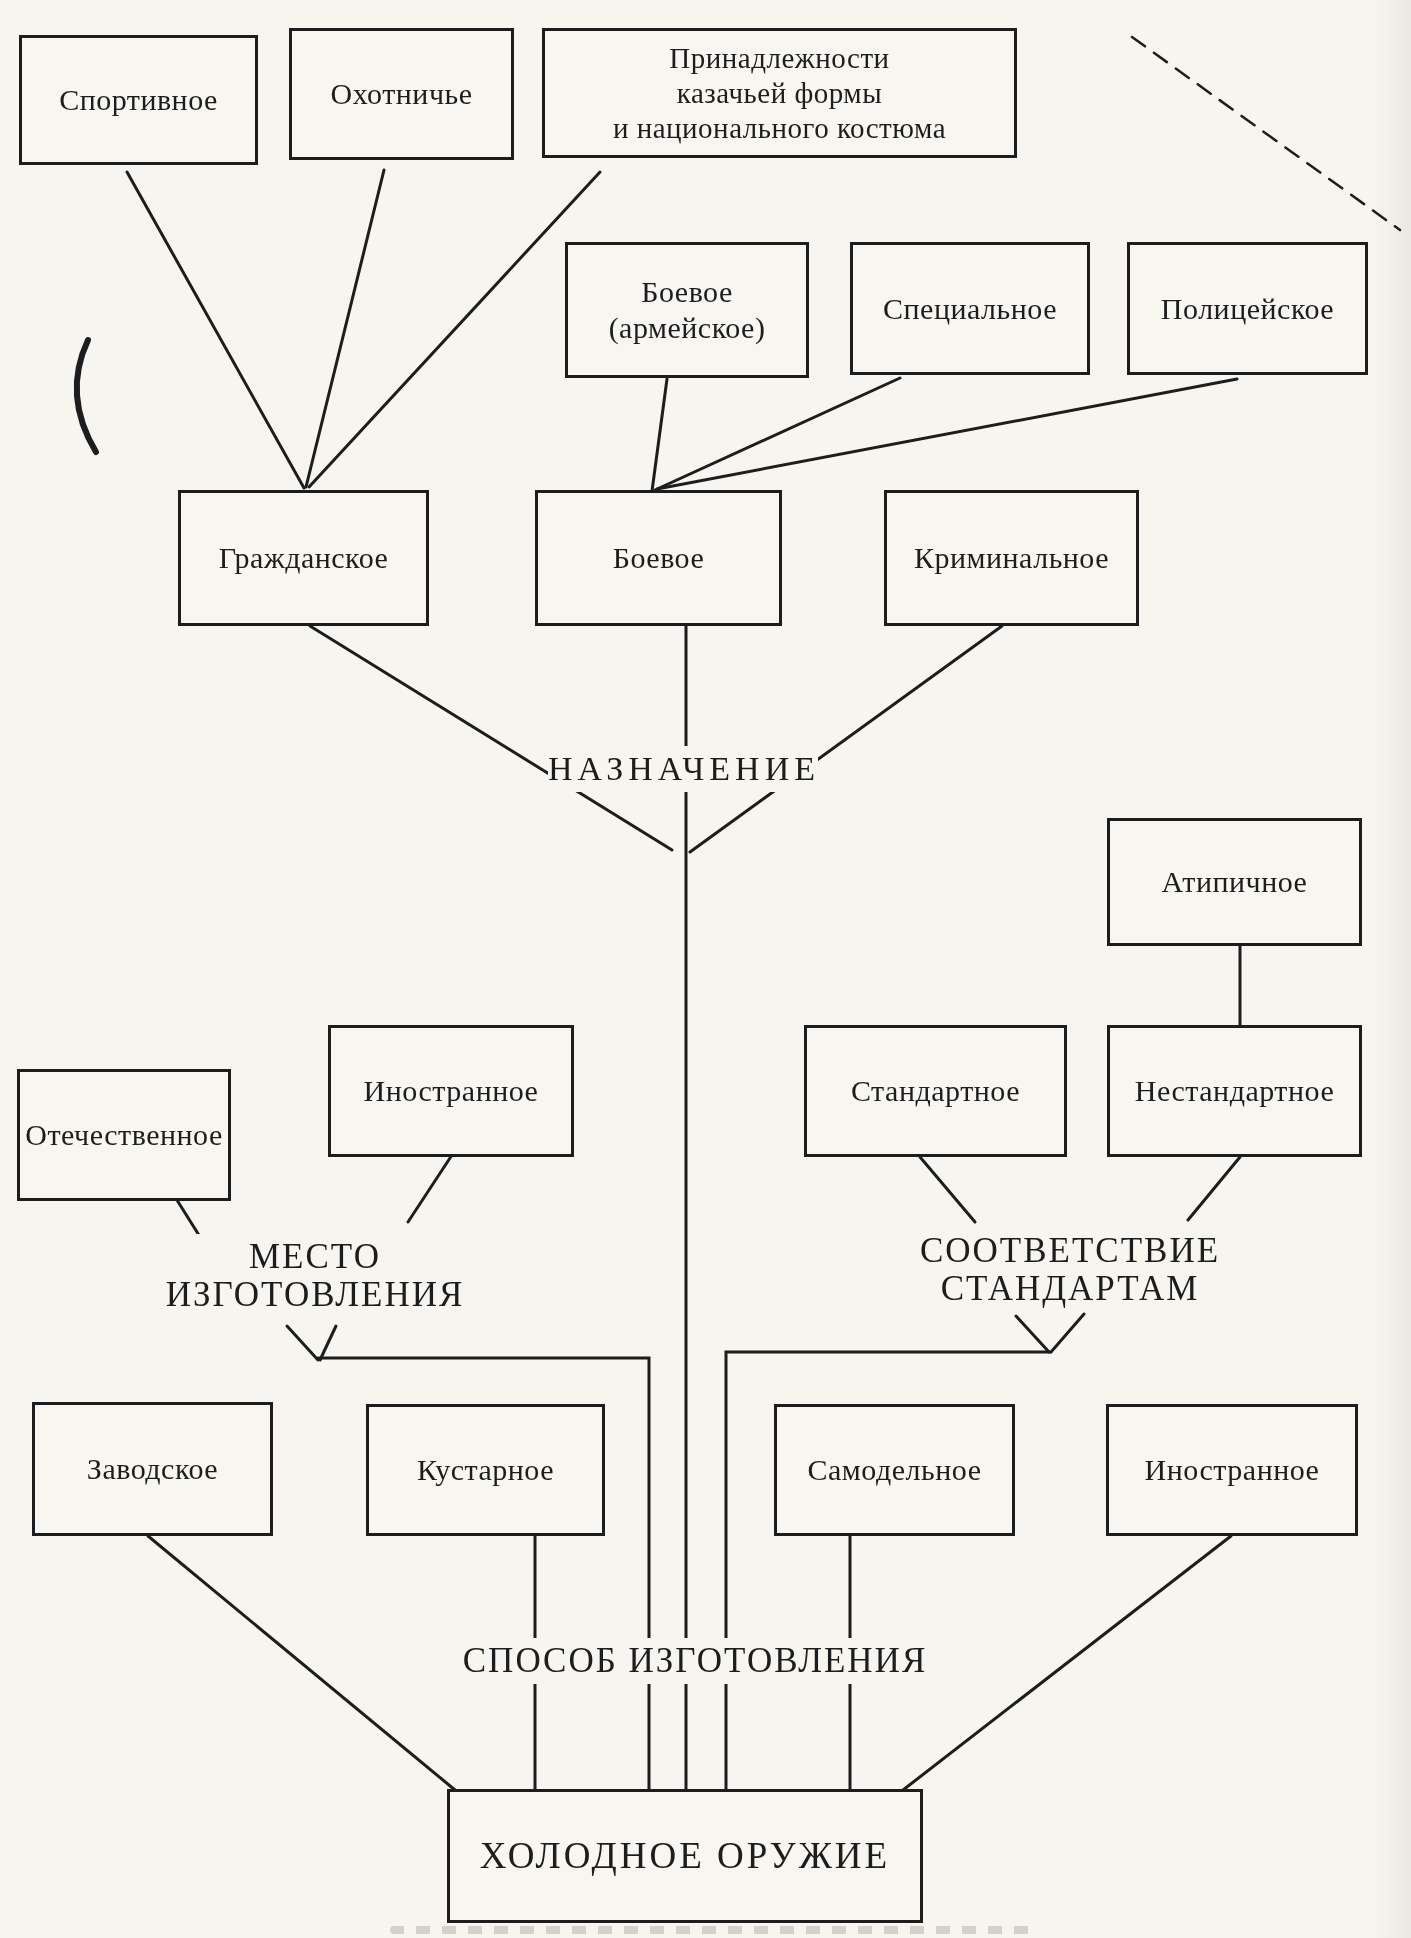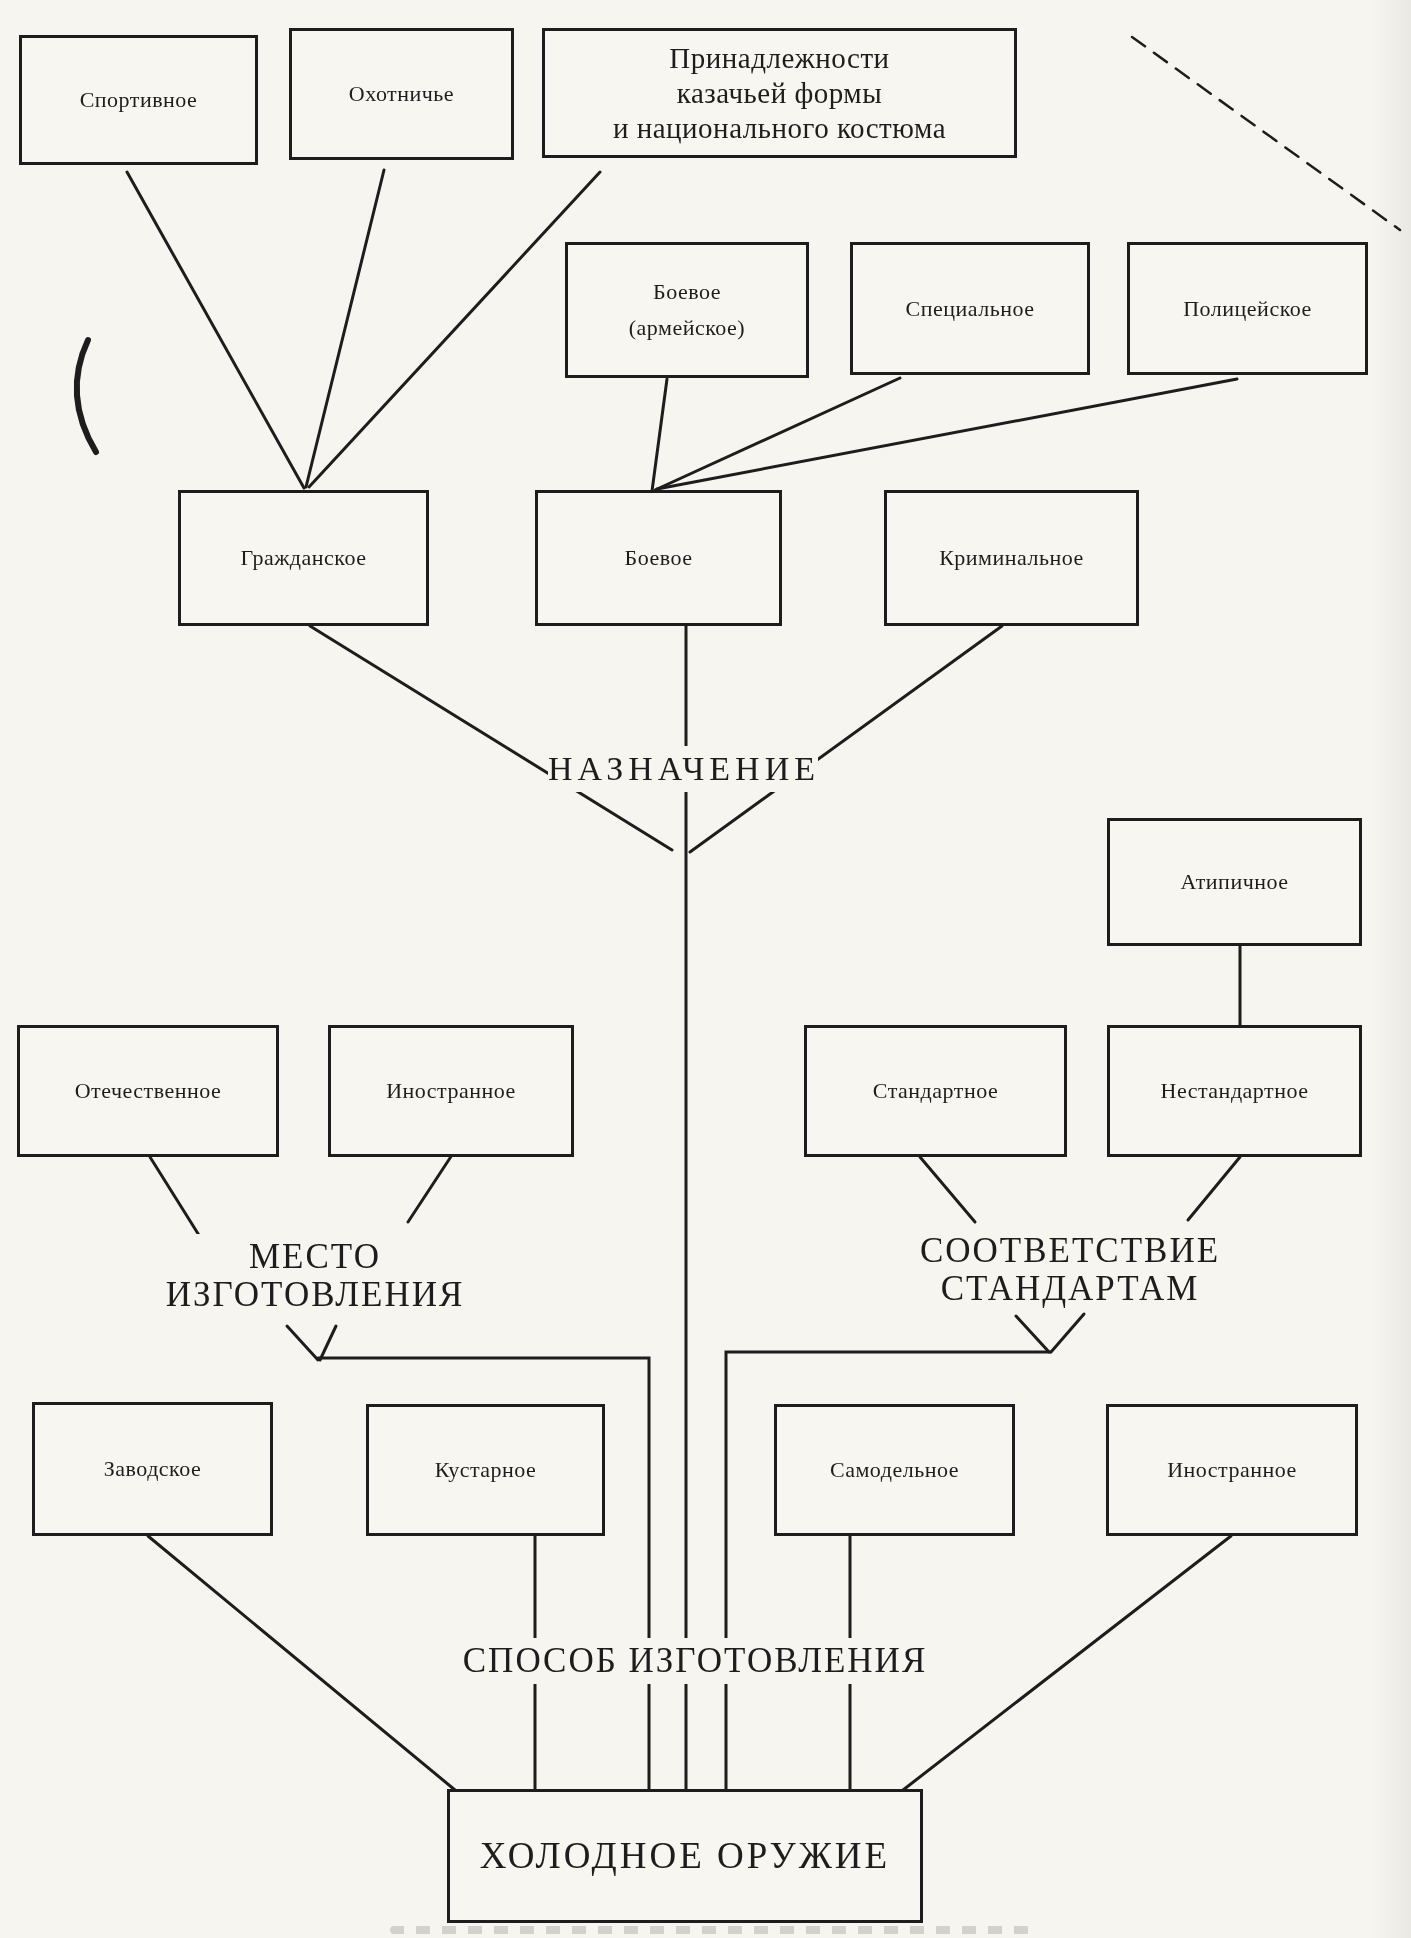--- a/index.html
+++ b/index.html
@@ -17,21 +17,21 @@
     pointer-events:none;
   }
   svg.wires{position:absolute;left:0;top:0;z-index:1;}
   .node{
     position:absolute;z-index:2;
     box-sizing:border-box;
     border:3px solid #1d1d1d;
     background:#f7f6f0;
     display:flex;align-items:center;justify-content:center;
     text-align:center;
-    font-size:22px;line-height:36px;letter-spacing:0.5px;
+    font-size:30px;line-height:36px;letter-spacing:0.5px;
     white-space:pre-line;
   }
   .cat-label{
     position:absolute;z-index:2;
     background:#f6f5ef;
     text-align:center;
     font-size:35px;line-height:38px;letter-spacing:2px;
     padding:4px 0;
   }
   .cat-label.purpose{font-size:34px;letter-spacing:5px;}
@@ -97,21 +97,21 @@
   <div class="node" style="left:1127px;top:242px;width:241px;height:133px"><span>Полицейское</span></div>
 
   <div class="node" style="left:178px;top:490px;width:251px;height:136px"><span>Гражданское</span></div>
   <div class="node" style="left:535px;top:490px;width:247px;height:136px"><span>Боевое</span></div>
   <div class="node" style="left:884px;top:490px;width:255px;height:136px"><span>Криминальное</span></div>
 
   <div class="cat-label purpose" style="left:548px;top:746px;width:270px"><span>НАЗНАЧЕНИЕ</span></div>
 
   <div class="node" style="left:1107px;top:818px;width:255px;height:128px"><span>Атипичное</span></div>
 
-  <div class="node" style="left:17px;top:1025px;width:262px;height:132px"><span>Отечественное</span></div>
+  <div class="node" style="left:17px;top:1069px;width:214px;height:132px"><span>Отечественное</span></div>
   <div class="node" style="left:328px;top:1025px;width:246px;height:132px"><span>Иностранное</span></div>
   <div class="node" style="left:804px;top:1025px;width:263px;height:132px"><span>Стандартное</span></div>
   <div class="node" style="left:1107px;top:1025px;width:255px;height:132px"><span>Нестандартное</span></div>
 
   <div class="cat-label" style="left:150px;top:1234px;width:330px"><span>МЕСТО</span><br>
        <span>ИЗГОТОВЛЕНИЯ</span></div>
   <div class="cat-label" style="left:905px;top:1228px;width:330px"><span>СООТВЕТСТВИЕ</span><br>
        <span>СТАНДАРТАМ</span></div>
 
   <div class="node" style="left:32px;top:1402px;width:241px;height:134px"><span>Заводское</span></div>

